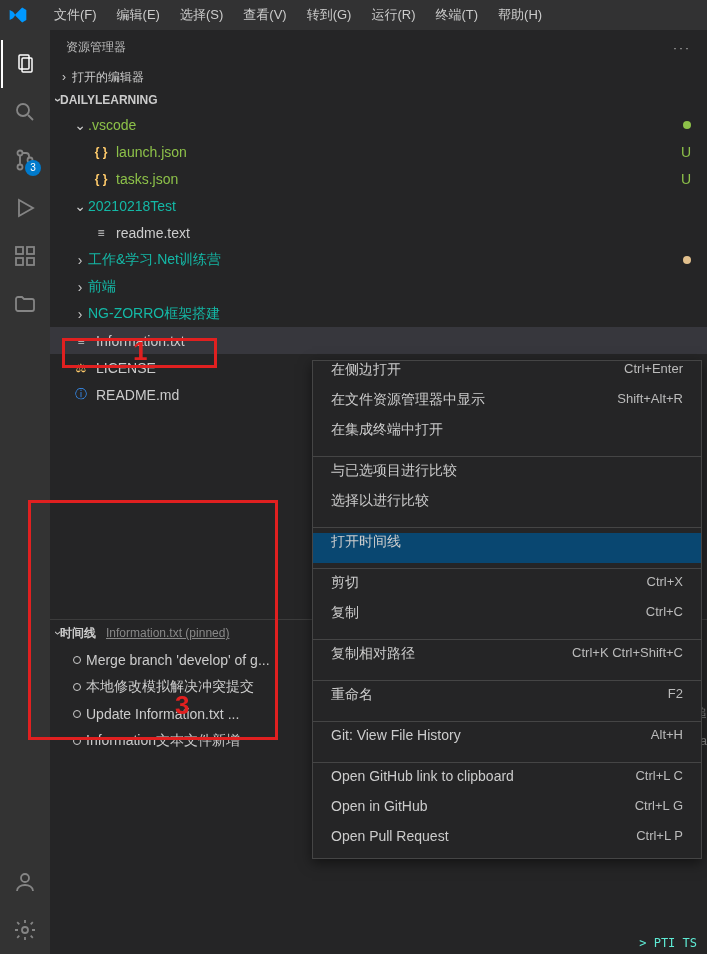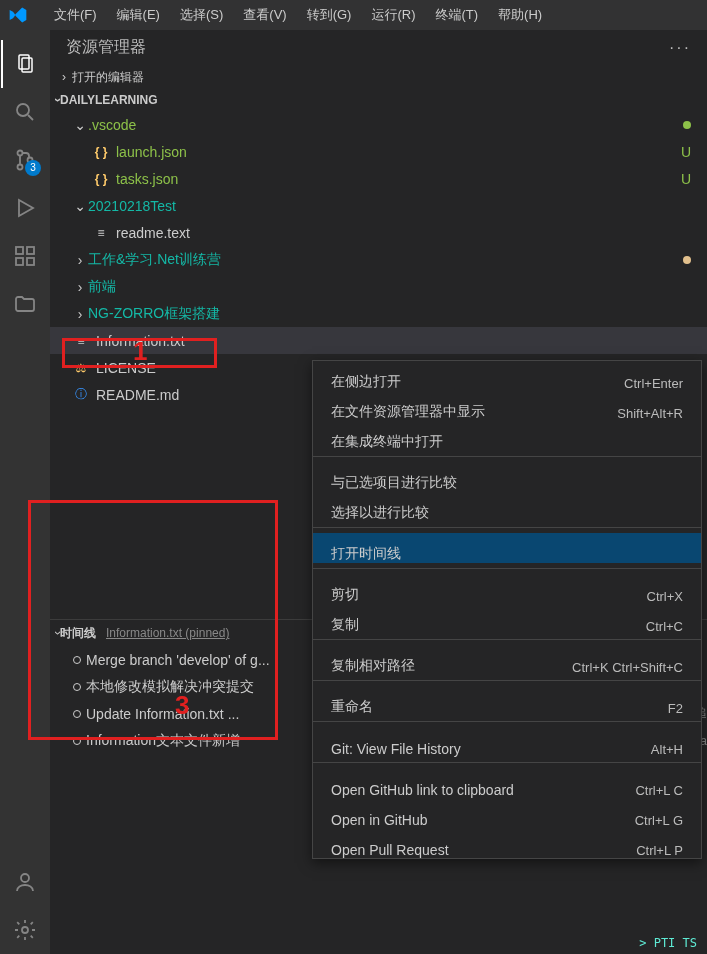--- a/index.html
+++ b/index.html
@@ -12,21 +12,21 @@
 .main { display: flex; height: calc(100% - 30px); }
 
 .activitybar { width: 50px; background: #333; display: flex; flex-direction: column; align-items: center; padding-top: 10px; }
 .activitybar .ab-item { width: 48px; height: 48px; display: flex; align-items: center; justify-content: center; cursor: pointer; position: relative; }
 .activitybar .ab-item.active { border-left: 2px solid #fff; }
 .activitybar .ab-item svg { width: 24px; height: 24px; }
 .activitybar .spacer { flex: 1; }
 .badge { position: absolute; bottom: 8px; right: 8px; background: #007acc; color: #fff; font-size: 10px; border-radius: 8px; min-width: 16px; height: 16px; line-height: 16px; text-align: center; }
 
 .sidebar { flex: 1; background: #252526; display: flex; flex-direction: column; position: relative; }
-.sb-header { height: 35px; font-size: 16px; color: #bbb; padding: 0 16px; display: flex; align-items: center; justify-content: space-between; }
+.sb-header { height: 35px; font-size: 12px; color: #bbb; padding: 0 16px; display: flex; align-items: center; justify-content: space-between; }
 .sb-section-hdr { height: 24px; display: flex; align-items: center; padding-left: 6px; font-size: 12px; cursor: pointer; }
 .sb-section-hdr .chev { width: 16px; text-align: center; }
 .sb-project { font-size: 12px; font-weight: bold; padding: 4px 6px; display: flex; align-items: center; cursor: pointer; }
 
 .tree { font-size: 14px; }
 .tree-row { height: 27px; display: flex; align-items: center; padding-left: 10px; cursor: pointer; position: relative; }
 .tree-row.selected { background: #37373d; }
 .indent-1 { padding-left: 22px; }
 .indent-2 { padding-left: 42px; }
 .chevron { width: 16px; font-size: 14px; display: inline-block; text-align: center; }
@@ -47,21 +47,21 @@
 .timeline-hdr { height: 26px; display: flex; align-items: center; font-size: 12px; padding-left: 6px; }
 .timeline-hdr .tl-title { font-weight: bold; margin-right: 10px; }
 .timeline-hdr .tl-sub { color: #888; text-decoration: underline; }
 .tl-row { height: 27px; display: flex; align-items: center; padding-left: 18px; font-size: 14px; cursor: pointer; }
 .tl-row .dotline { width: 18px; display: flex; justify-content: center; }
 .tl-row .dotline span { width: 8px; height: 8px; border: 1.5px solid #ccc; border-radius: 50%; }
 .tl-row .msg { white-space: nowrap; overflow: hidden; text-overflow: ellipsis; flex: 1; }
 .tl-row .meta { color: #888; font-size: 12px; margin-left: 6px; }
 
 .ctx-menu { position: absolute; left: 312px; top: 360px; width: 390px; background: #252526; border: 1px solid #454545; box-shadow: 0 4px 12px rgba(0,0,0,0.5); font-size: 14px; z-index: 100; }
-.ctx-item { height: 30px; display: flex; align-items: flex-end; justify-content: space-between; padding: 0 18px; cursor: pointer; }
+.ctx-item { height: 30px; display: flex; align-items: flex-start; justify-content: space-between; padding: 0 18px; cursor: pointer; }
 .ctx-item.highlighted { background: #094771; }
 .ctx-sep { height: 1px; background: #454545; margin: 5px 0; }
 .ctx-sc { color: #bbb; font-size: 13px; }
 
 .annot { position: absolute; border: 3px solid #e02020; z-index: 50; pointer-events: none; }
 .annot-label { position: absolute; color: #e02020; font-size: 26px; font-weight: bold; z-index: 51; pointer-events: none; }
 
 .statusbar-hint { position: absolute; right: 10px; bottom: 4px; color: #5eead4; font-size: 12px; font-family: monospace; }
 </style>
 </head>

